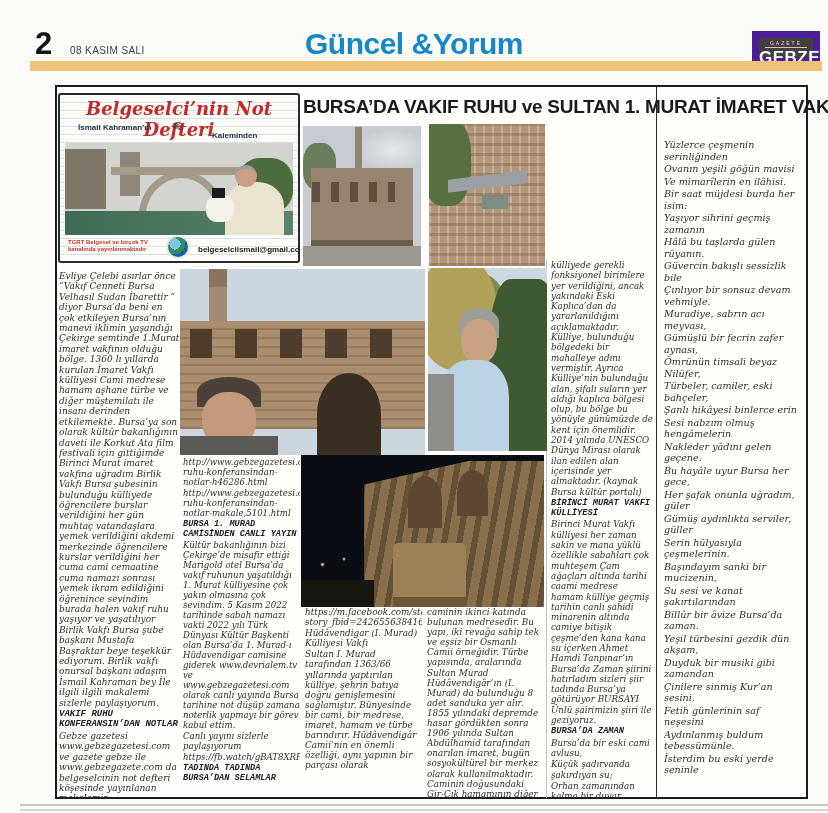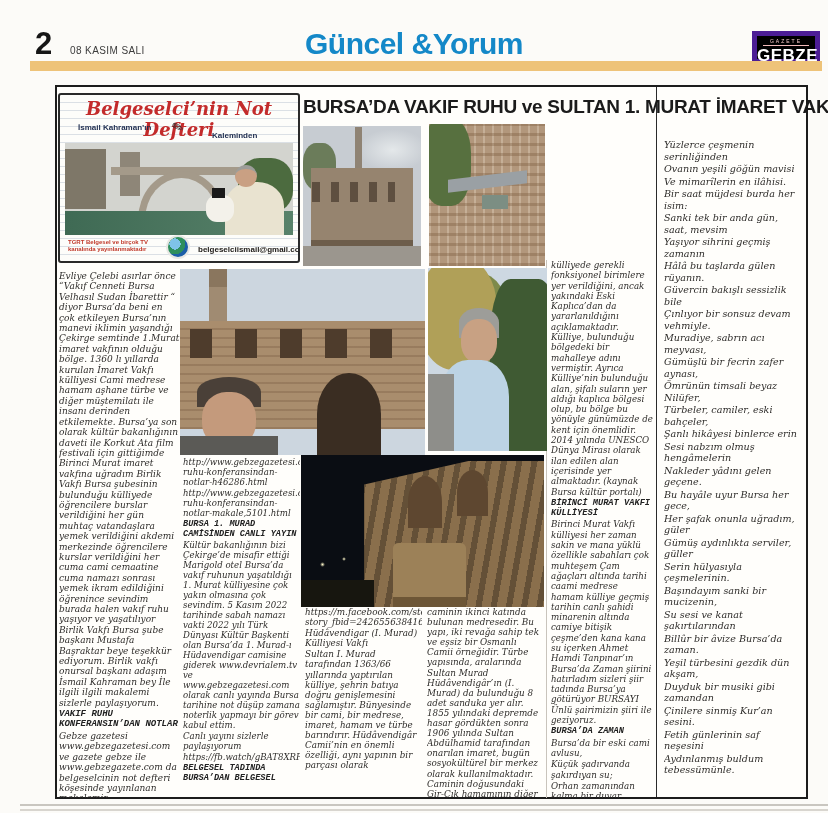--- a/index.html
+++ b/index.html
@@ -4,22 +4,22 @@
 <style>
   html,body{margin:0;padding:0;}
   body{width:828px;height:813px;position:relative;overflow:hidden;
        background:#fcfbf8;font-family:"Liberation Sans",sans-serif;}
   .abs{position:absolute;}
   
   .page-num{left:35px;top:26px;font-size:31px;font-weight:bold;color:#161616;}
   .date-label{left:70px;top:45px;font-size:10px;letter-spacing:.4px;color:#3c3c3c;}
   .section-title{left:0;top:27px;width:828px;text-align:center;
        font-size:30px;font-weight:bold;color:#1488c8;letter-spacing:-.5px;}
-  .gebze-logo{left:752px;top:31px;width:68px;height:33px;background:#000000;
-       border:5px solid #4c1d95;box-sizing:border-box;text-align:center;}
+  .gebze-logo{left:752px;top:31px;width:68px;height:33px;background:#404040;
+       border:7px solid #4c1d95;box-sizing:border-box;text-align:center;}
   .gebze-logo .top{display:block;font-size:5px;color:#f6c9c9;letter-spacing:2px;
        border-bottom:1px solid #f0b9b9;margin:2px 6px 0;padding-bottom:1px;}
   .gebze-logo .main{display:block;font-size:17px;font-weight:900;color:#ffffff;
        letter-spacing:.5px;line-height:20px;}
   .orange-bar{left:30px;top:61px;width:792px;height:10px;background:#eec379;}
   
   .article-frame{left:55px;top:85px;width:753px;height:714px;
        border:2px solid #1c1c1c;box-sizing:border-box;background:#fffefb;}
   .rule-v-dark{left:656px;top:87px;width:1px;height:710px;background:#2a2a2a;}
   .rule-v-light{left:546px;top:260px;width:1px;height:538px;background:#c9c4bc;}
@@ -215,21 +215,21 @@
     <p class="heading">VAKIF RUHU KONFERANSIN’DAN NOTLAR</p>
     <p class="body">Gebze gazetesi www.gebzegazetesi.com ve  gazete gebze ile www.gebzegazete.com da belgeselcinin not defteri köşesinde yayınlanan makalemiz.</p>
   </div>
 <div class="abs col col2">
     <p class="body">http://www.gebzegazetesi.com/gundem/vakif-ruhu-konferansindan-notlar-h46286.html</p>
     <p class="body">http://www.gebzegazetesi.com/vakif-ruhu-konferansindan-notlar-makale,5101.html</p>
     <p class="heading">BURSA 1. MURAD CAMİSİNDEN CANLI YAYIN</p>
     <p class="body">Kültür bakanlığının bizi  Çekirge’de misafir ettiği  Marigold otel   Bursa’da vakıf ruhunun yaşatıldığı 1. Murat külliyesine çok yakın olmasına çok sevindim. 5 Kasım 2022 tarihinde sabah namazı vakti  2022 yılı Türk Dünyası Kültür Başkenti olan Bursa’da 1. Murad-ı Hüdavendigar  camisine giderek www.devrialem.tv ve www.gebzegazetesi.com olarak  canlı yayında Bursa tarihine not düşüp zamana noterlik yapmayı bir görev kabul ettim.</p>
     <p class="body">Canlı yayını sizlerle paylaşıyorum</p>
     <p class="body">https://fb.watch/gBAT8XRPCn/</p>
-    <p class="heading">BELGESEL TADINDA BURSA’DAN BELGESEL</p>
+    <p class="heading">TADINDA TADINDA BURSA’DAN SELAMLAR</p>
   </div>
 <div class="abs col col3">
     <p class="body">https://m.facebook.com/story.php?story_fbid=2426556384165621&amp;id=100004339481610&amp;mibextid=ziJpKh</p>
     <p class="body">Hüdâvendigar (I. Murad) Külliyesi Vakfı</p>
     <p class="body">Sultan I. Murad tarafından 1363/66 yıllarında yaptırılan külliye, şehrin batıya doğru genişlemesini sağlamıştır. Bünyesinde bir cami, bir medrese, imaret, hamam ve türbe barındırır. Hüdâvendigâr Camii’nin en önemli özelliği, aynı yapının bir parçası olarak</p>
   </div>
 <div class="abs col col4">
     <p class="body">caminin ikinci katında bulunan medresedir. Bu yapı, iki revağa sahip tek ve eşsiz bir Osmanlı Camii örneğidir. Türbe yapısında, aralarında Sultan Murad Hüdâvendigâr’ın (I. Murad) da bulunduğu 8 adet sanduka yer alır. 1855 yılındaki depremde hasar gördükten sonra 1906 yılında Sultan Abdülhamid tarafından onarılan imaret, bugün sosyokültürel bir merkez olarak kullanılmaktadır. Caminin doğusundaki Gir-Çık hamamının diğer külliye hamamlarına göre küçük yapılmış olması,</p>
   </div>
 <div class="abs col col5">
@@ -239,21 +239,20 @@
     <p class="heading">BURSA’DA ZAMAN</p>
     <p class="body">Bursa’da bir eski cami avlusu,</p>
     <p class="body">Küçük şadırvanda şakırdıyan su;</p>
     <p class="body">Orhan zamanından kalma bir duvar...</p>
   </div>
 <div class="abs col col6">
     <p class="body">Yüzlerce çeşmenin serinliğinden</p>
     <p class="body">Ovanın yeşili göğün mavisi</p>
     <p class="body">Ve mimarîlerin en ilâhisi.</p>
     <p class="body">Bir saat müjdesi burda her isim:</p>
-    <p class="body">Sanki tek bir anda gün, saat, mevsim</p>
     <p class="body">Yaşıyor sihrini geçmiş zamanın</p>
     <p class="body">Hâlâ bu taşlarda gülen rüyanın.</p>
     <p class="body">Güvercin bakışlı sessizlik bile</p>
     <p class="body">Çınlıyor bir sonsuz devam vehmiyle.</p>
     <p class="body">Muradiye, sabrın acı meyvası,</p>
     <p class="body">Gümüşlü bir fecrin zafer aynası,</p>
     <p class="body">Ömrünün timsali beyaz Nilüfer,</p>
     <p class="body">Türbeler, camiler, eski bahçeler,</p>
     <p class="body">Şanlı hikâyesi binlerce erin</p>
     <p class="body">Sesi nabzım olmuş hengâmelerin</p>
@@ -263,13 +262,14 @@
     <p class="body">Gümüş aydınlıkta serviler, güller</p>
     <p class="body">Serin hülyasıyla çeşmelerinin.</p>
     <p class="body">Başındayım sanki bir mucizenin,</p>
     <p class="body">Su sesi ve kanat şakırtılarından</p>
     <p class="body">Billûr bir âvize Bursa’da zaman.</p>
     <p class="body">Yeşil türbesini gezdik dün akşam,</p>
     <p class="body">Duyduk bir musiki gibi zamandan</p>
     <p class="body">Çinilere sinmiş Kur’an sesini.</p>
     <p class="body">Fetih günlerinin saf neşesini</p>
     <p class="body">Aydınlanmış buldum tebessümünle.</p>
+    <p class="body">İsterdim bu eski yerde seninle</p>
   </div>
 
 </body></html>

